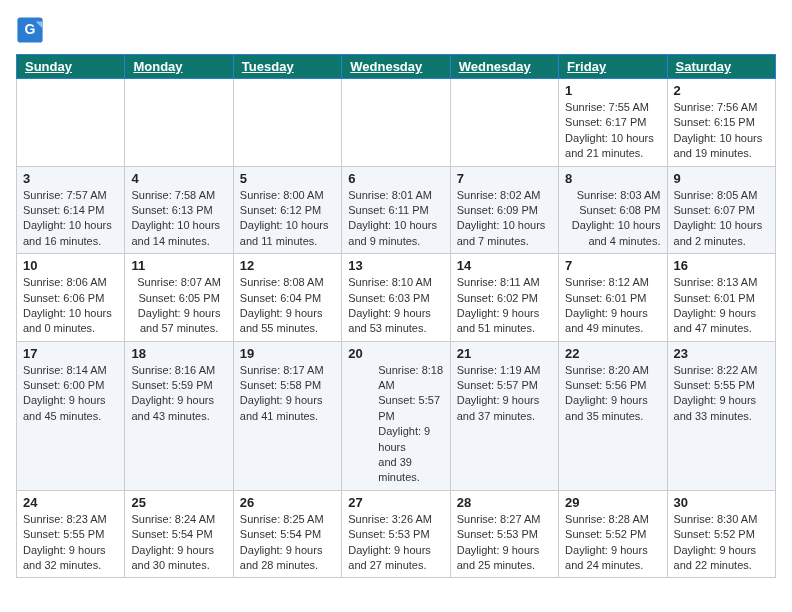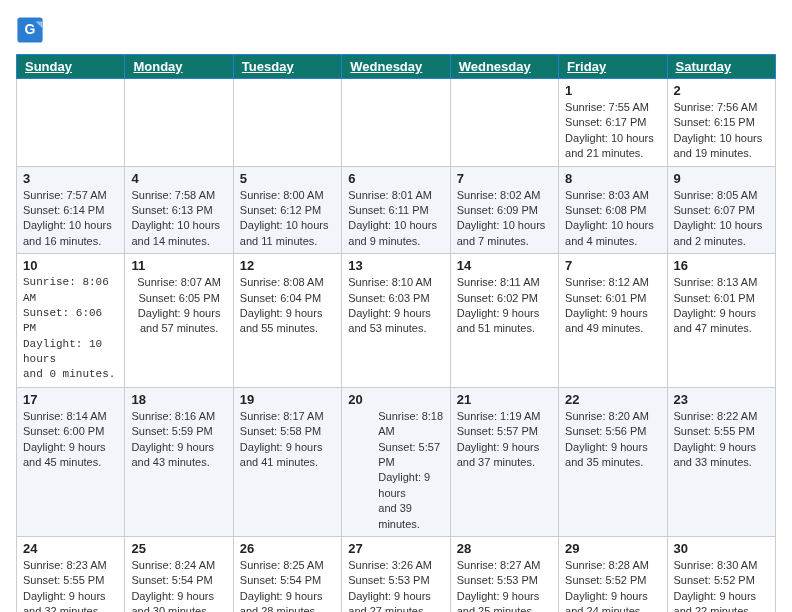--- a/index.html
+++ b/index.html
@@ -174,37 +174,37 @@
         </td>
         <td>
           <span class="day-number">7</span>
           <div class="day-info" style="white-space: pre-line;">Sunrise: 8:02 AM
 Sunset: 6:09 PM
 Daylight: 10 hours
 and 7 minutes.</div>
         </td>
         <td>
           <span class="day-number">8</span>
-          <div class="day-info" style="white-space: pre-line;">Sunrise: 8:03 AM
+          <div class="day-info" style="white-space: pre-line; text-align: right;">Sunrise: 8:03 AM
 Sunset: 6:08 PM
 Daylight: 10 hours
 and 4 minutes.</div>
         </td>
         <td>
           <span class="day-number">9</span>
           <div class="day-info" style="white-space: pre-line;">Sunrise: 8:05 AM
 Sunset: 6:07 PM
 Daylight: 10 hours
 and 2 minutes.</div>
         </td>
       </tr>
       <tr>
         <td>
           <span class="day-number">10</span>
-          <div class="day-info" style="white-space: pre-line; font-family: Liberation Mono, monospace;">Sunrise: 8:06 AM
+          <div class="day-info" style="white-space: pre-line;">Sunrise: 8:06 AM
 Sunset: 6:06 PM
 Daylight: 10 hours
 and 0 minutes.</div>
         </td>
         <td>
           <span class="day-number">11</span>
           <div class="day-info" style="white-space: pre-line; text-align: center;">Sunrise: 8:07 AM
 Sunset: 6:05 PM
 Daylight: 9 hours
 and 57 minutes.</div>

